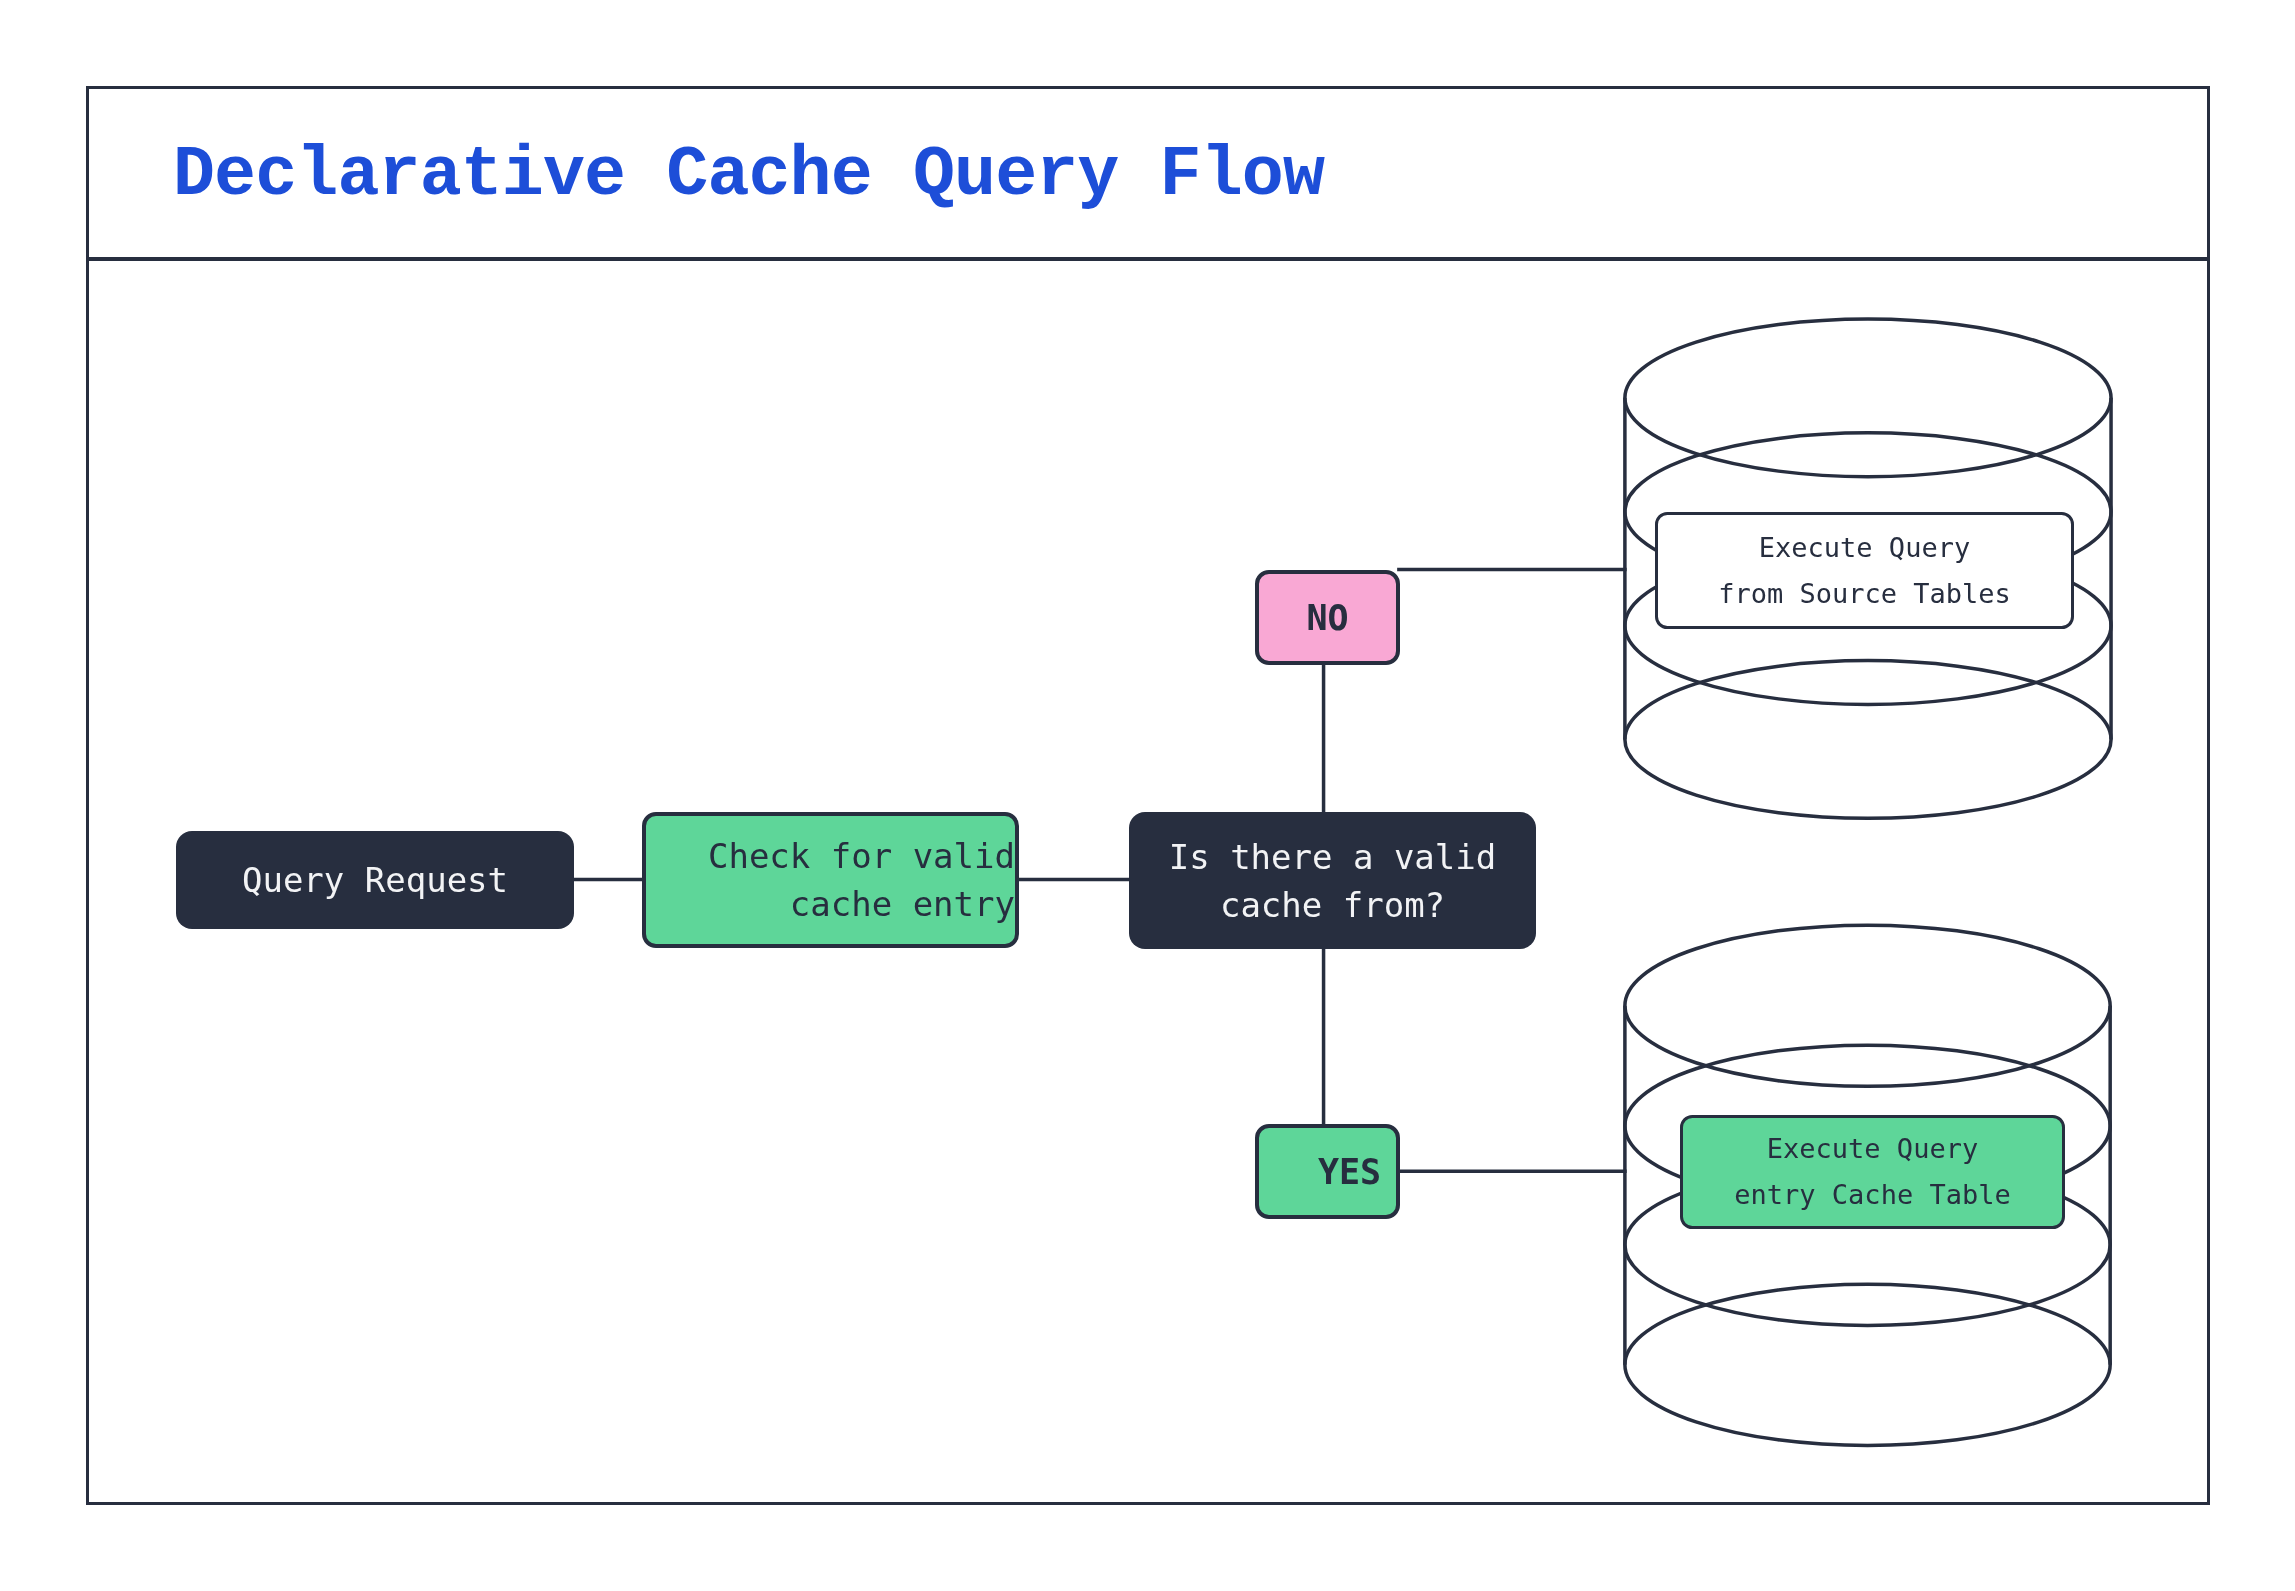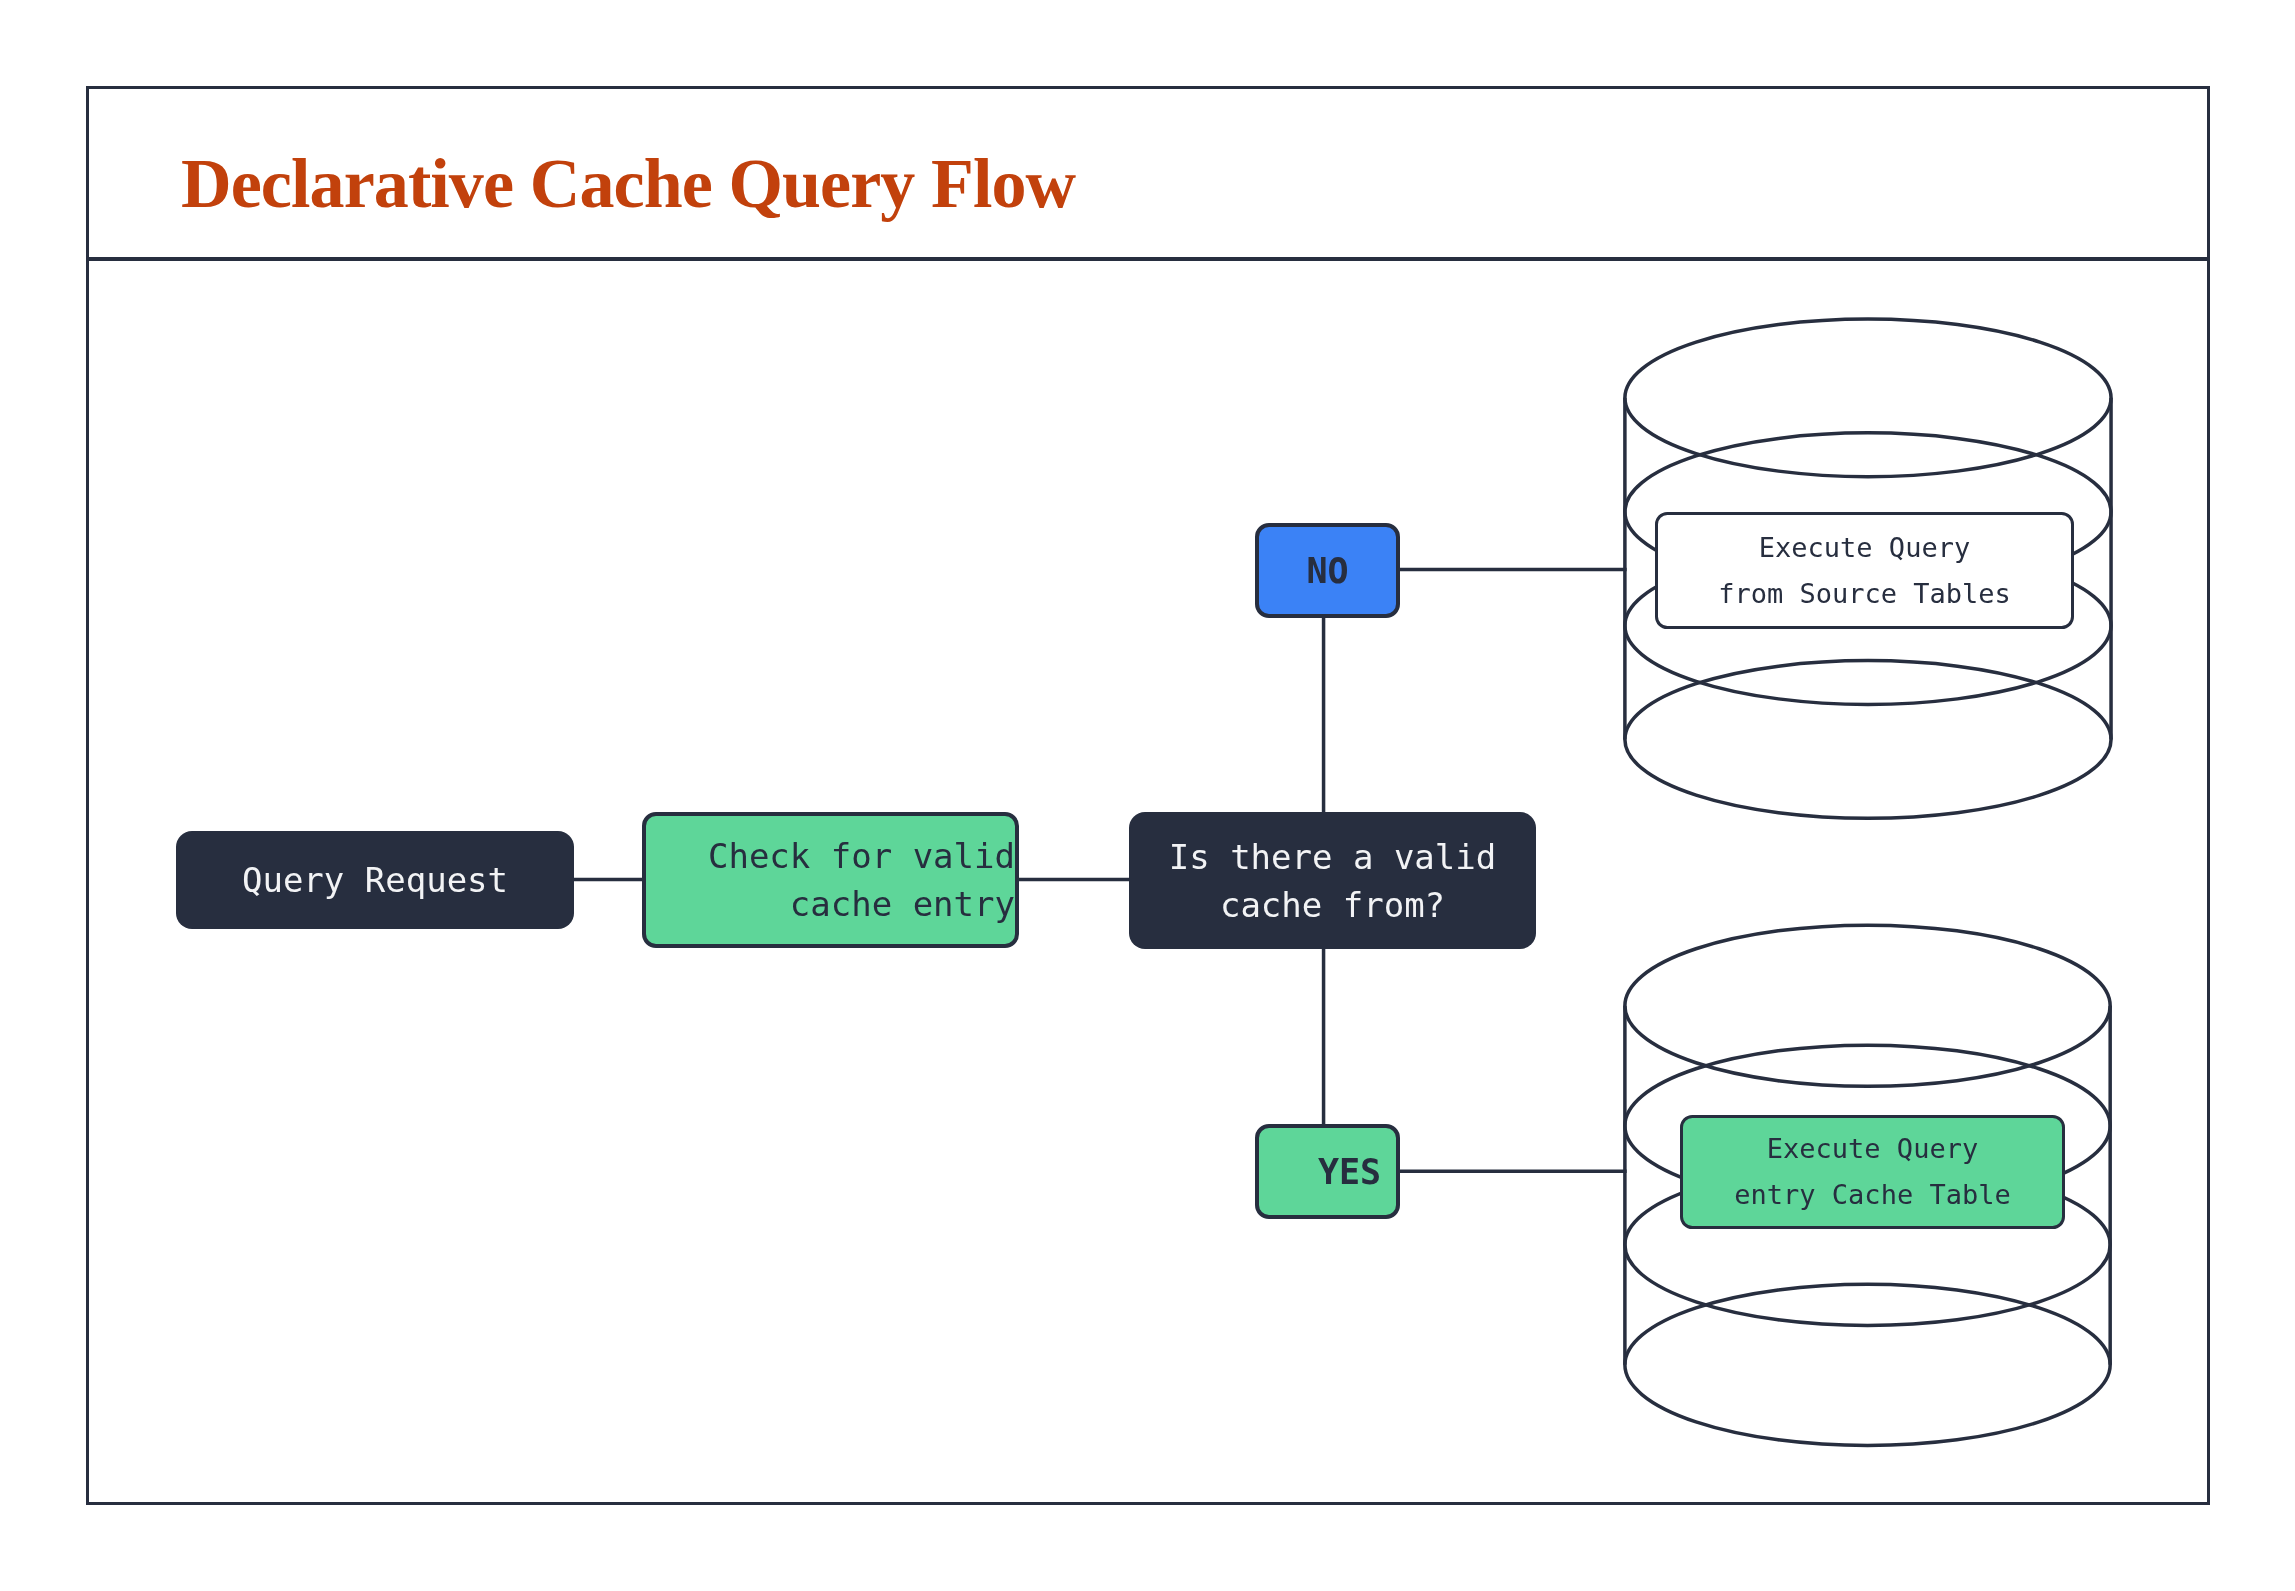--- a/index.html
+++ b/index.html
@@ -19,27 +19,27 @@
     position: absolute;
     left: 86px; top: 86px;
     width: 2124px; height: 1419px;
     border: 3.5px solid #272e3f;
     box-sizing: border-box;
     background: transparent;
   }
   .title {
     position: absolute;
     left: 169px; top: 133px;
-    margin: 12px;
-    font-family: Liberation Serif, serif;
+    margin: 4px;
+    font-family: Liberation Mono, monospace;
     font-weight: 700;
     font-size: 70px;
     line-height: 77px;
     letter-spacing: -0.9px;
-    color: #c2410c;
+    color: #1d4ed8;
     white-space: nowrap;
   }
   .separator {
     position: absolute;
     left: 86px; top: 257px;
     width: 2124px; height: 3.5px;
     background: #272e3f;
   }
   .wires {
     position: absolute;
@@ -64,24 +64,25 @@
     color: #f2f3f5;
     border-radius: 16px;
   }
   .node.green {
     background: #5ed699;
     color: #272e3f;
     border: 4.4px solid #272e3f;
     border-radius: 14px;
   }
   .node.outline {
-    background: #3b82f6;
+    background: #f9a8d4;
     color: #272e3f;
     border: 4.4px solid #272e3f;
     border-radius: 14px;
+    margin-top: 47px;
   }
   .node.branch {
     font-weight: 700;
     font-size: 35px;
   }
   .node.db-label {
     font-size: 27px;
     line-height: 46px;
     border-width: 3.5px;
     border-radius: 12.3px;

